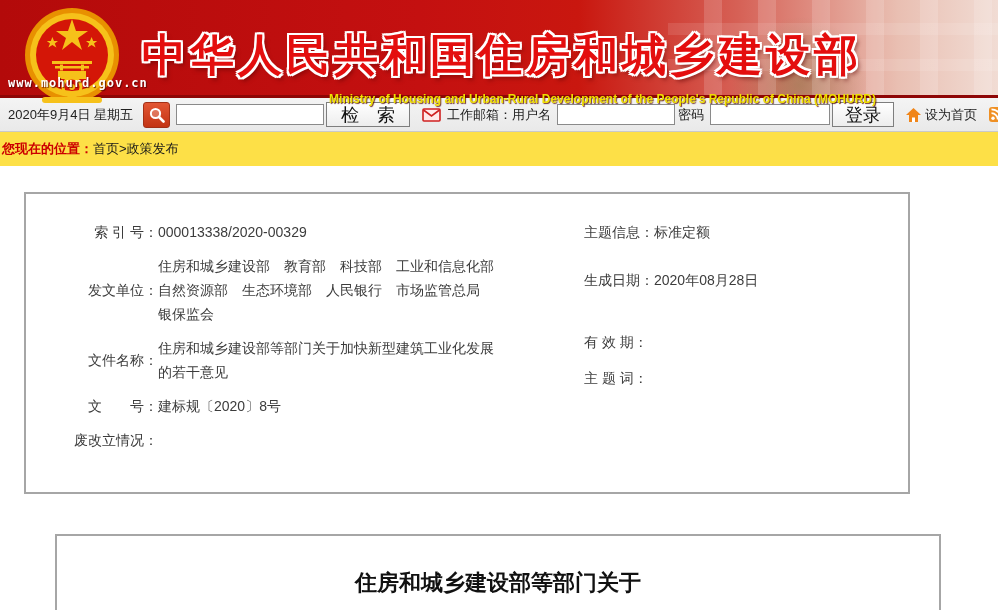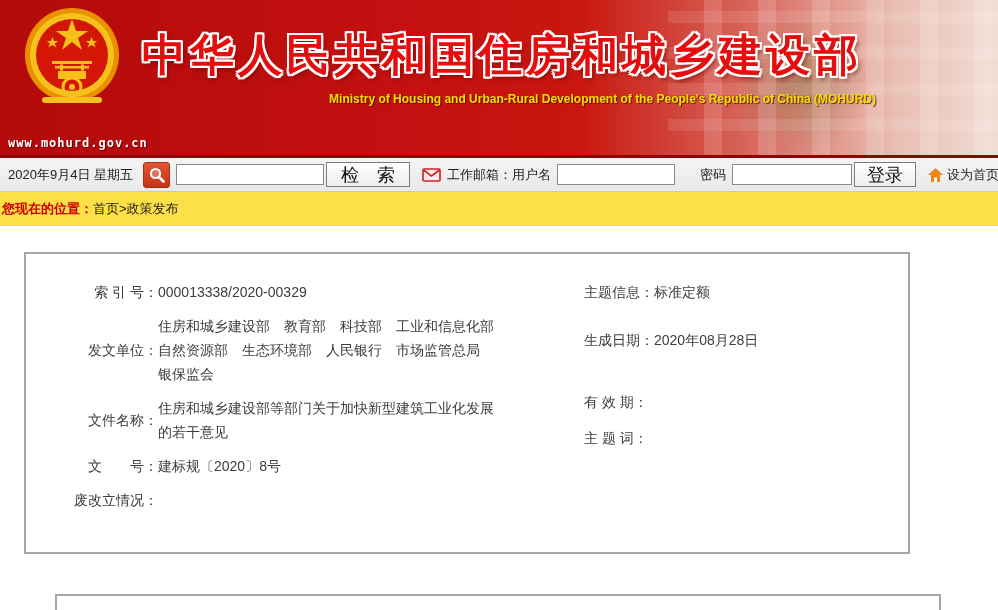--- a/index.html
+++ b/index.html
@@ -1,20 +1,20 @@
 <!DOCTYPE html>
 <html><head>
 <meta charset="utf-8">
 <style>
   * { margin:0; padding:0; box-sizing:border-box; }
   html,body { width:998px; height:610px; overflow:hidden; background:#fff;
     font-family:"Liberation Sans", sans-serif; }
 
   
-  .banner { position:relative; height:158px; border-bottom:3px solid #8e0606;
+  .banner { position:relative; height:98px; border-bottom:3px solid #8e0606;
     background:
       radial-gradient(circle 95px at 800px 85px, rgba(110,115,55,.40), rgba(110,115,55,0) 72%),
       linear-gradient(90deg,#b30a0a 0%,#c41010 42%,#c9170f 58%,#d66156 74%,#e9bfb2 90%,#f1dcd4 100%);
   }
   .banner-photo { position:absolute; right:0; top:0; width:330px; height:100%;
     background:
       repeating-linear-gradient(90deg, transparent 0 36px, rgba(255,255,255,.28) 36px 54px),
       repeating-linear-gradient(0deg, transparent 0 24px, rgba(255,255,255,.20) 24px 36px);
     opacity:.55; }
   .emblem { position:absolute; left:22px; top:5px; width:100px; height:104px; }
@@ -42,21 +42,21 @@
     font-size:12px; padding:0 3px; }
   .w-search { width:148px; }
   .w-user { width:118px; }
   .w-pass { width:120px; }
   .tb-btn { height:25px; border:1px solid #7e7e7e; background:linear-gradient(#ffffff,#ededed);
     font-size:18px; color:#111; padding:0 12px; margin-left:2px; cursor:pointer;
     font-family:"Liberation Sans", sans-serif; }
   .btn-search { padding:0 14px; }
   .mail-icon { margin:0 6px 0 12px; }
   .lbl { margin-right:6px; }
-  .lbl-pass { margin-left:25px; }
+  .lbl-pass { margin-left:3px; }
   .tb-spacer { flex:1 1 auto; }
   .tb-quick { display:flex; align-items:center; margin-left:12px; cursor:pointer; }
   .tb-quick svg { margin-right:4px; }
 
   
   .breadcrumb { padding:8px 0 8px 2px; font-size:13px; background:#fde047; }
   .crumb-prefix { color:#cc0000; font-weight:bold; }
   .crumb-link { color:#1a1a1a; text-decoration:none; cursor:pointer; }
   .crumb-sep { color:#1a1a1a; }
 

